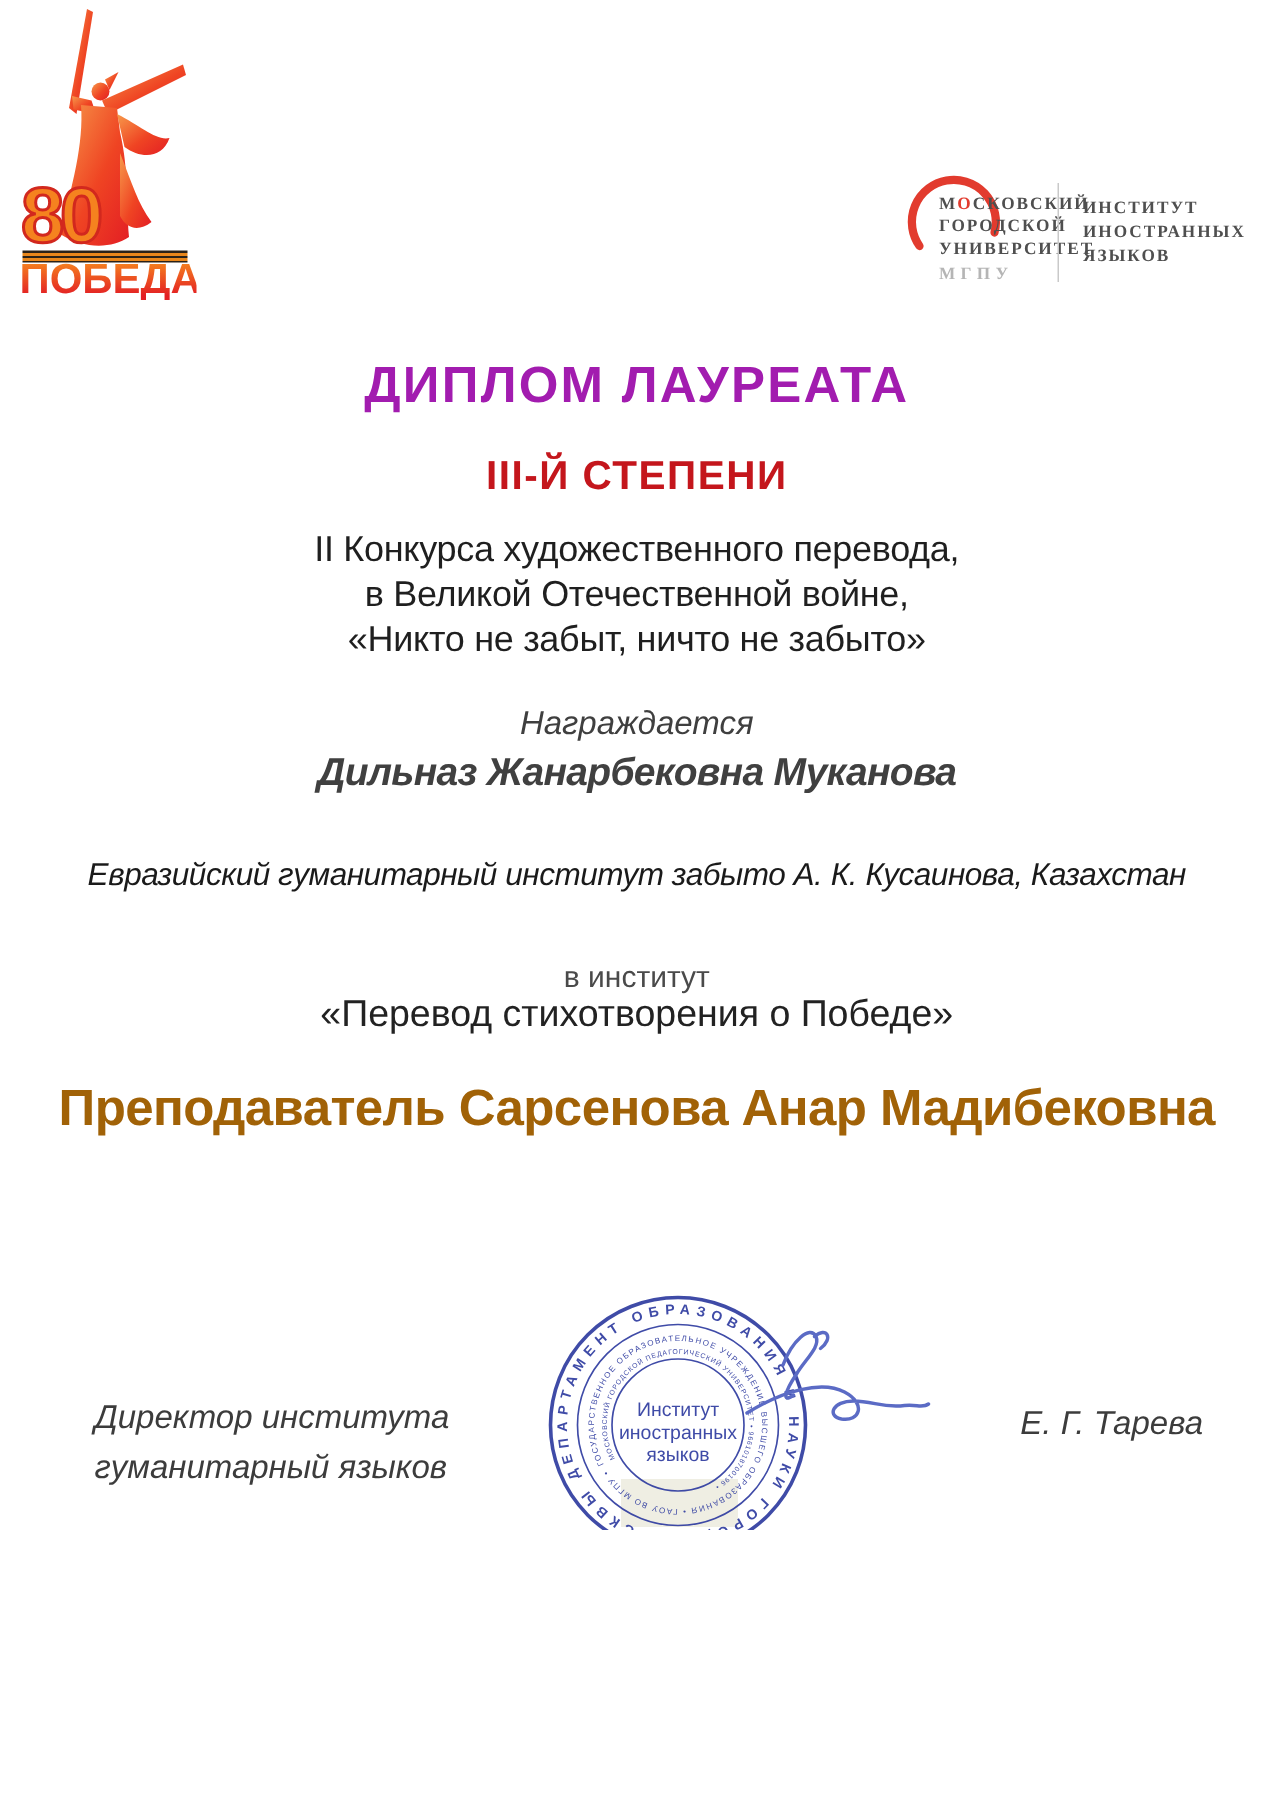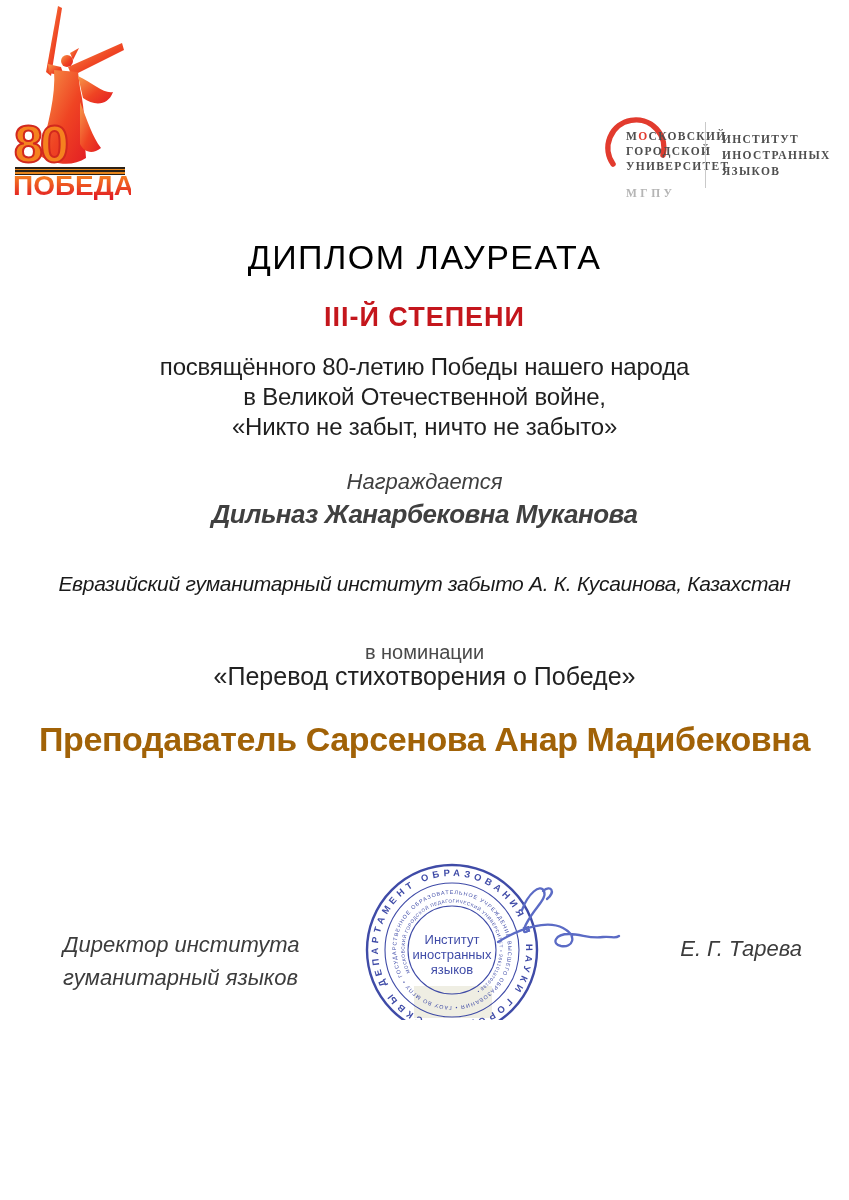--- a/index.html
+++ b/index.html
@@ -28,27 +28,27 @@
     background:linear-gradient(180deg,#F5821F 10%,#E31E24 90%);
     -webkit-background-clip:text;background-clip:text;-webkit-text-fill-color:transparent;
   }
 
   
   .uni-logo{position:absolute;left:598px;top:112px;width:215px;height:92px;font-family:Liberation Serif, serif;}
   .uni-arc{position:absolute;left:6px;top:2px;}
   .uni-text{position:absolute;left:28px;top:17px;
     font-size:11.5px;font-weight:bold;letter-spacing:1.3px;line-height:15px;color:#4F4F4F;}
   .uni-accent{color:#E23B2E;}
-  .uni-abbr{font-weight:bold;color:#B5B5B5;letter-spacing:3.5px;margin-top:12px;}
+  .uni-abbr{font-weight:bold;color:#B5B5B5;letter-spacing:3.5px;margin-top:2px;}
   .logo-divider{position:absolute;left:107px;top:10px;width:1px;height:66px;background:#C9C9C9;}
   .inst-text{position:absolute;left:124px;top:19px;
     font-size:11.5px;font-weight:bold;letter-spacing:1.3px;line-height:16px;color:#4F4F4F;}
 
   
-  .title{top:238px;font-size:34px;font-weight:normal;color:#000000;letter-spacing:1.5px;}
+  .title{top:238px;font-size:34px;font-weight:bold;color:#a21caf;letter-spacing:1.5px;}
   .degree{top:302px;font-size:27px;font-weight:bold;color:#C4161C;letter-spacing:1px;}
 
   
   .description{top:352px;font-size:24px;line-height:30px;color:#1f1f1f;letter-spacing:-0.2px;}
   .awarded-label{top:469px;font-size:22px;font-style:italic;color:#3f3f3f;}
   .recipient{top:499px;font-size:26px;font-weight:bold;font-style:italic;color:#404040;letter-spacing:-0.5px;}
   .affiliation{top:572px;font-size:21px;font-style:italic;color:#1a1a1a;letter-spacing:-0.3px;}
   .nomination-label{top:641px;font-size:20px;color:#4A4A4A;}
   .nomination-value{top:662px;font-size:25px;color:#222;}
   .teacher{top:720px;font-size:34px;font-weight:bold;color:#a16207;letter-spacing:-0.4px;}
@@ -108,30 +108,30 @@
       <div>ИНСТИТУТ</div>
       <div>ИНОСТРАННЫХ</div>
       <div>ЯЗЫКОВ</div>
     </div>
   </div>
 
   <div class="center-line title">ДИПЛОМ ЛАУРЕАТА</div>
   <div class="center-line degree">III-Й СТЕПЕНИ</div>
 
   <div class="center-line description">
-    <div>посвящённого 80-летию Победы нашего народа</div>
+    <div>II Конкурса художественного перевода,</div>
     <div>в Великой Отечественной войне,</div>
     <div>«Никто не забыт, ничто не забыто»</div>
   </div>
 
   <div class="center-line awarded-label">Награждается</div>
   <div class="center-line recipient">Дильназ Жанарбековна Муканова</div>
   <div class="center-line affiliation">Евразийский гуманитарный институт забыто А. К. Кусаинова, Казахстан</div>
 
-  <div class="center-line nomination-label">в номинации</div>
+  <div class="center-line nomination-label">в институт</div>
   <div class="center-line nomination-value">«Перевод стихотворения о Победе»</div>
   <div class="center-line teacher">Преподаватель Сарсенова Анар Мадибековна</div>
 
   <div class="director">
     <div>Директор института</div>
     <div>гуманитарный языков</div>
   </div>
 
   <div class="stamp-artifact"></div>
 

